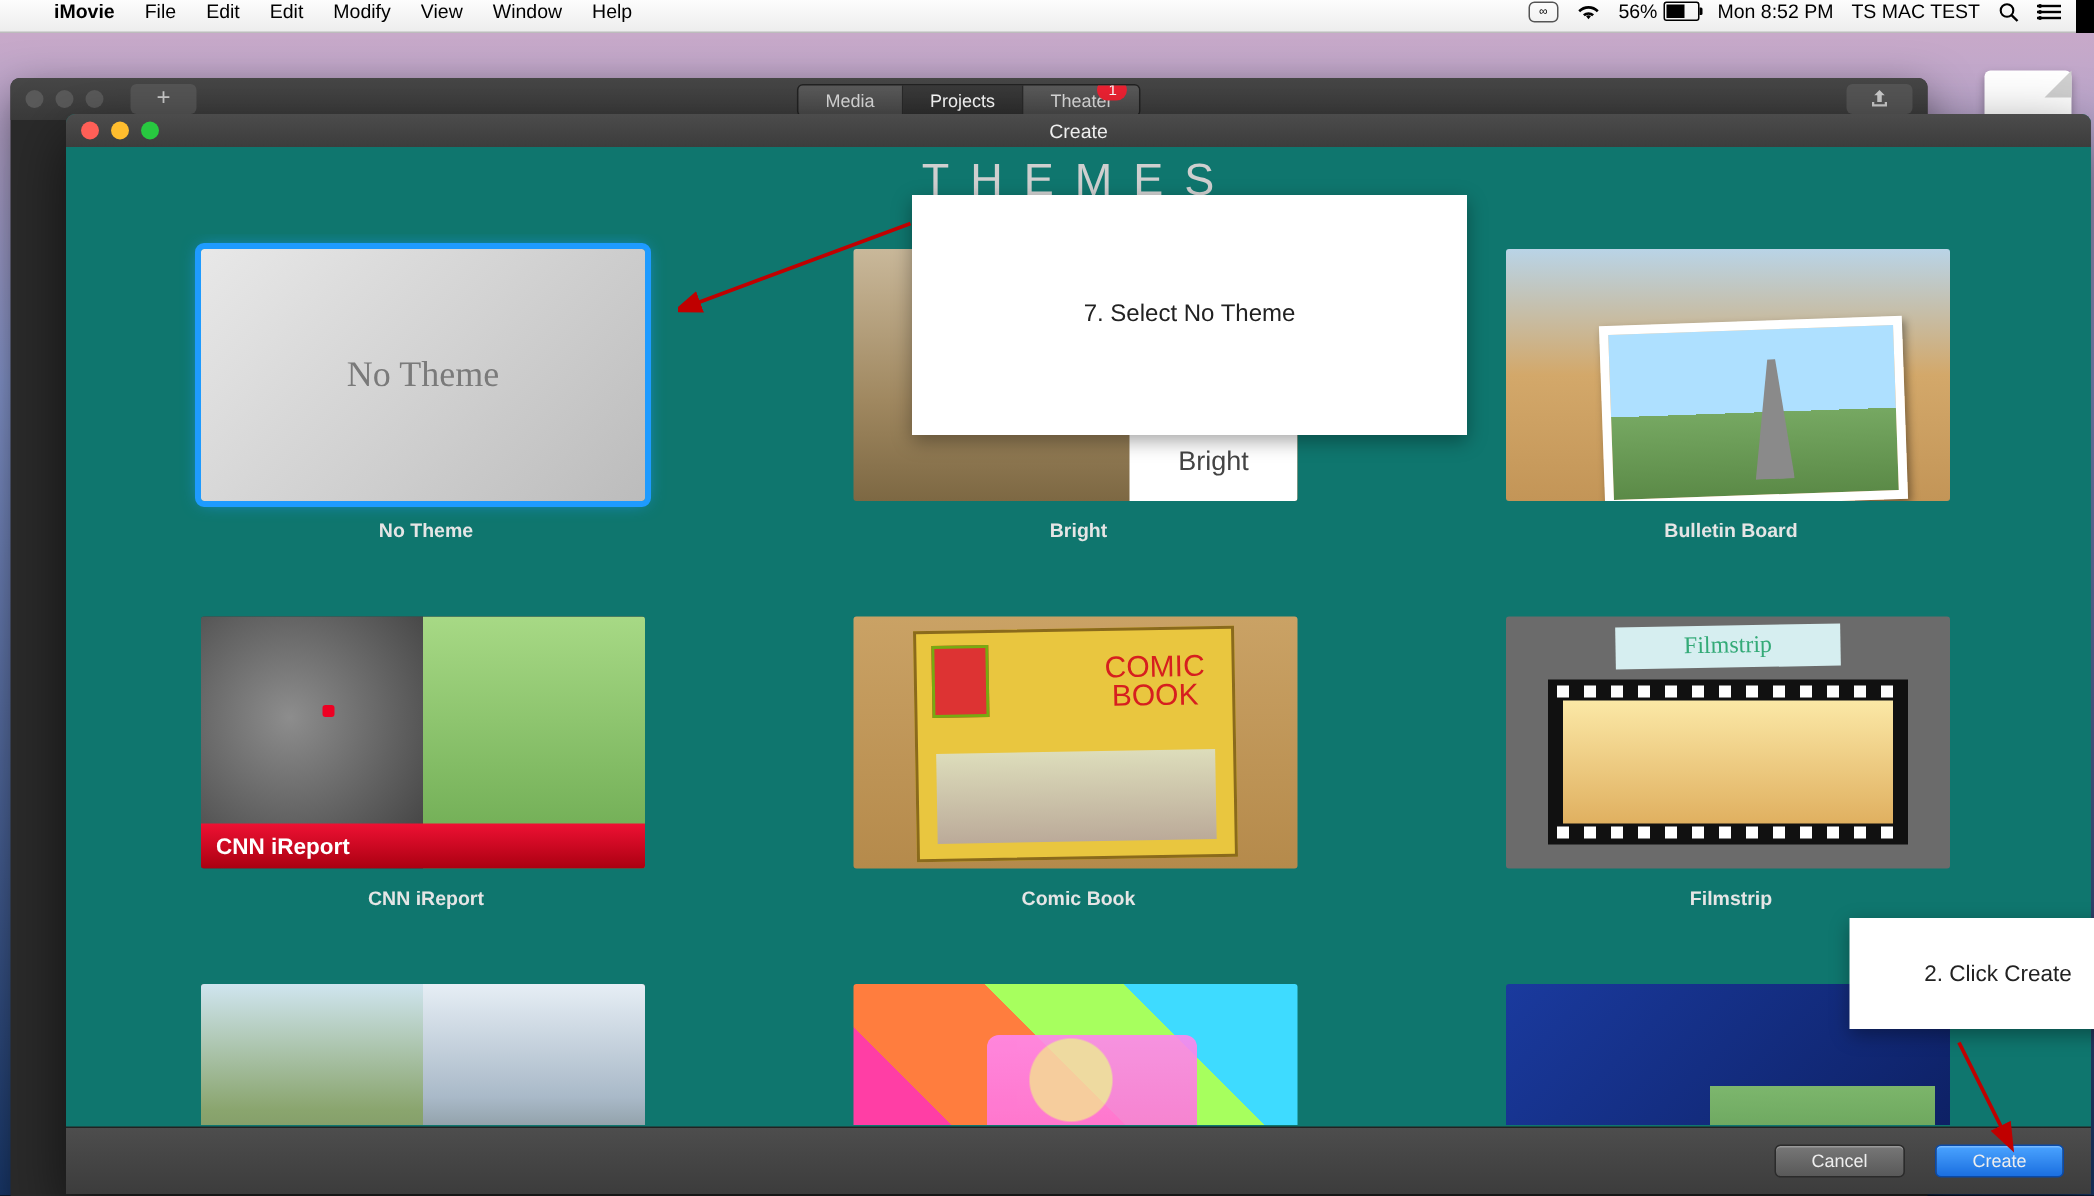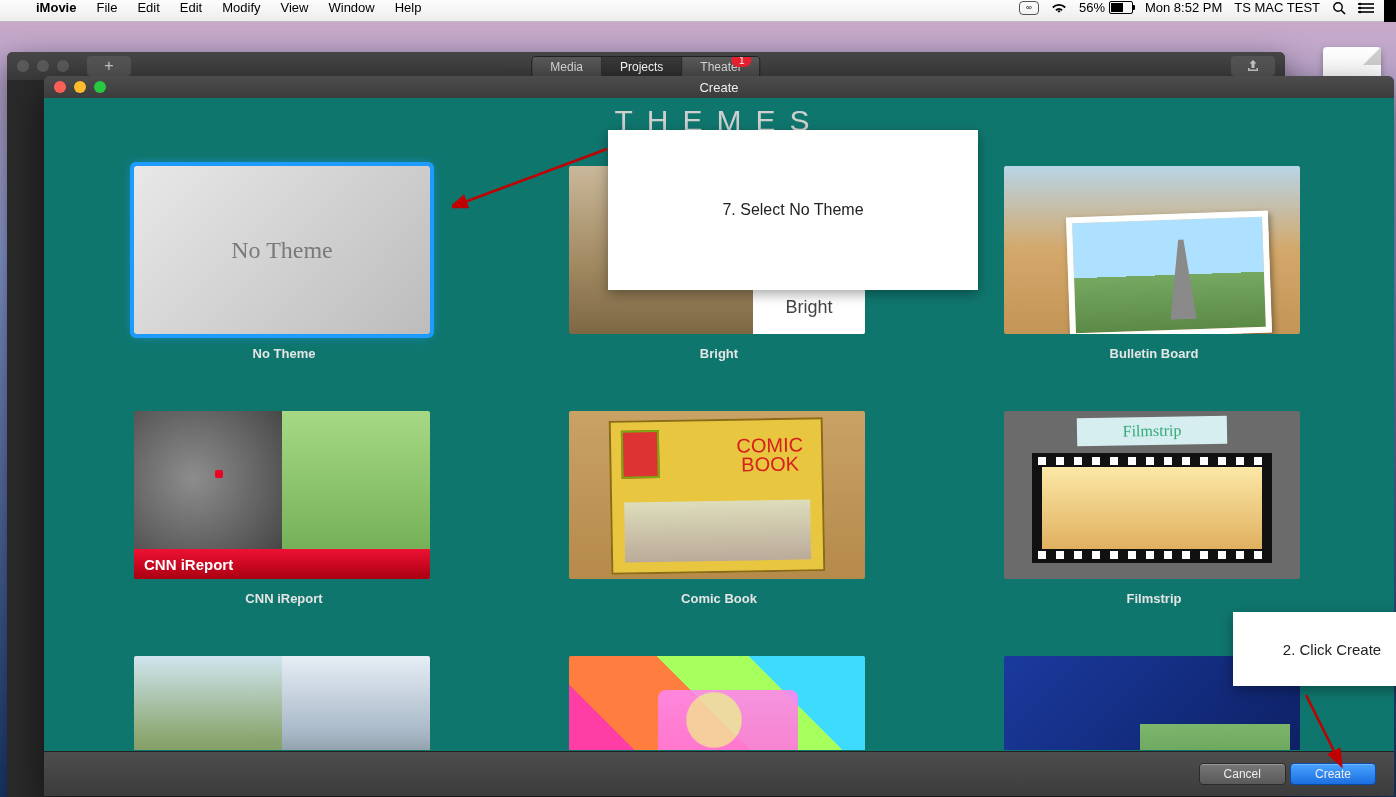--- a/index.html
+++ b/index.html
@@ -73,21 +73,21 @@
   .t-filmstrip .film::before{top:4px;} .t-filmstrip .film::after{bottom:4px;}
   .t-filmstrip .inner{width:100%;height:100%;background:linear-gradient(#fbe8a6,#e0b060);}
   .t-r3a{background:#555;display:flex;}
   .t-r3a .l{flex:1;background:linear-gradient(#cfe5ef,#8aa56e 50%,#647a4f);} 
   .t-r3a .r{flex:1;background:linear-gradient(#e6eef5,#a9b9c8 45%,#3c4a3a);} 
   .t-r3b{background:linear-gradient(45deg,#ff3ea5 0 30%,#ff7d3e 30% 55%,#a7ff5e 55% 75%,#3edbff 75%);position:relative;}
   .t-r3b::after{content:"";position:absolute;left:30%;top:20%;width:140px;height:120px;background:radial-gradient(circle at 40% 25%,#f6d6a8 0 22%,transparent 23%),linear-gradient(#f8e,#f7d 50%,transparent 50%);border-radius:8px;opacity:.9;}
   .t-r3c{background:linear-gradient(135deg,#1a3a9e,#0b1c5a);position:relative;}
   .t-r3c::after{content:"";position:absolute;right:10px;bottom:10px;width:150px;height:90px;background:linear-gradient(#8fcf6a,#5a9a3e);opacity:.85;}
   
-  .bottombar{position:absolute;left:0;right:0;bottom:0;height:44px;background:linear-gradient(#4d4d4d,#3c3c3c);border-top:1px solid #222;display:flex;align-items:center;justify-content:flex-end;gap:4px;padding-right:18px;}
+  .bottombar{position:absolute;left:0;right:0;bottom:0;height:44px;background:linear-gradient(#4d4d4d,#3c3c3c);border-top:1px solid #222;display:flex;align-items:center;justify-content:flex-end;gap:20px;padding-right:18px;}
   .btn{font-size:12px;color:#eee;background:linear-gradient(#777,#595959);border:1px solid #2b2b2b;border-radius:4px;padding:3px 24px;box-shadow:inset 0 1px 0 rgba(255,255,255,.25);}
   .btn.primary{background:linear-gradient(#4aa3ff,#1b6fe0);border-color:#0a4aa8;}
   
   .callout{position:absolute;background:#fff;box-shadow:0 4px 12px rgba(0,0,0,.35);display:flex;align-items:center;justify-content:center;font-size:16px;color:#222;padding:0 20px;}
   .callout1{left:608px;top:130px;width:330px;height:160px;}
   .callout2{left:1233px;top:612px;width:158px;height:74px;font-size:15px;}
   .arrow1{position:absolute;left:452px;top:143px;width:160px;height:70px;pointer-events:none;}
   .arrow2{position:absolute;left:1286px;top:690px;width:70px;height:80px;pointer-events:none;}
 </style>
 </head>

